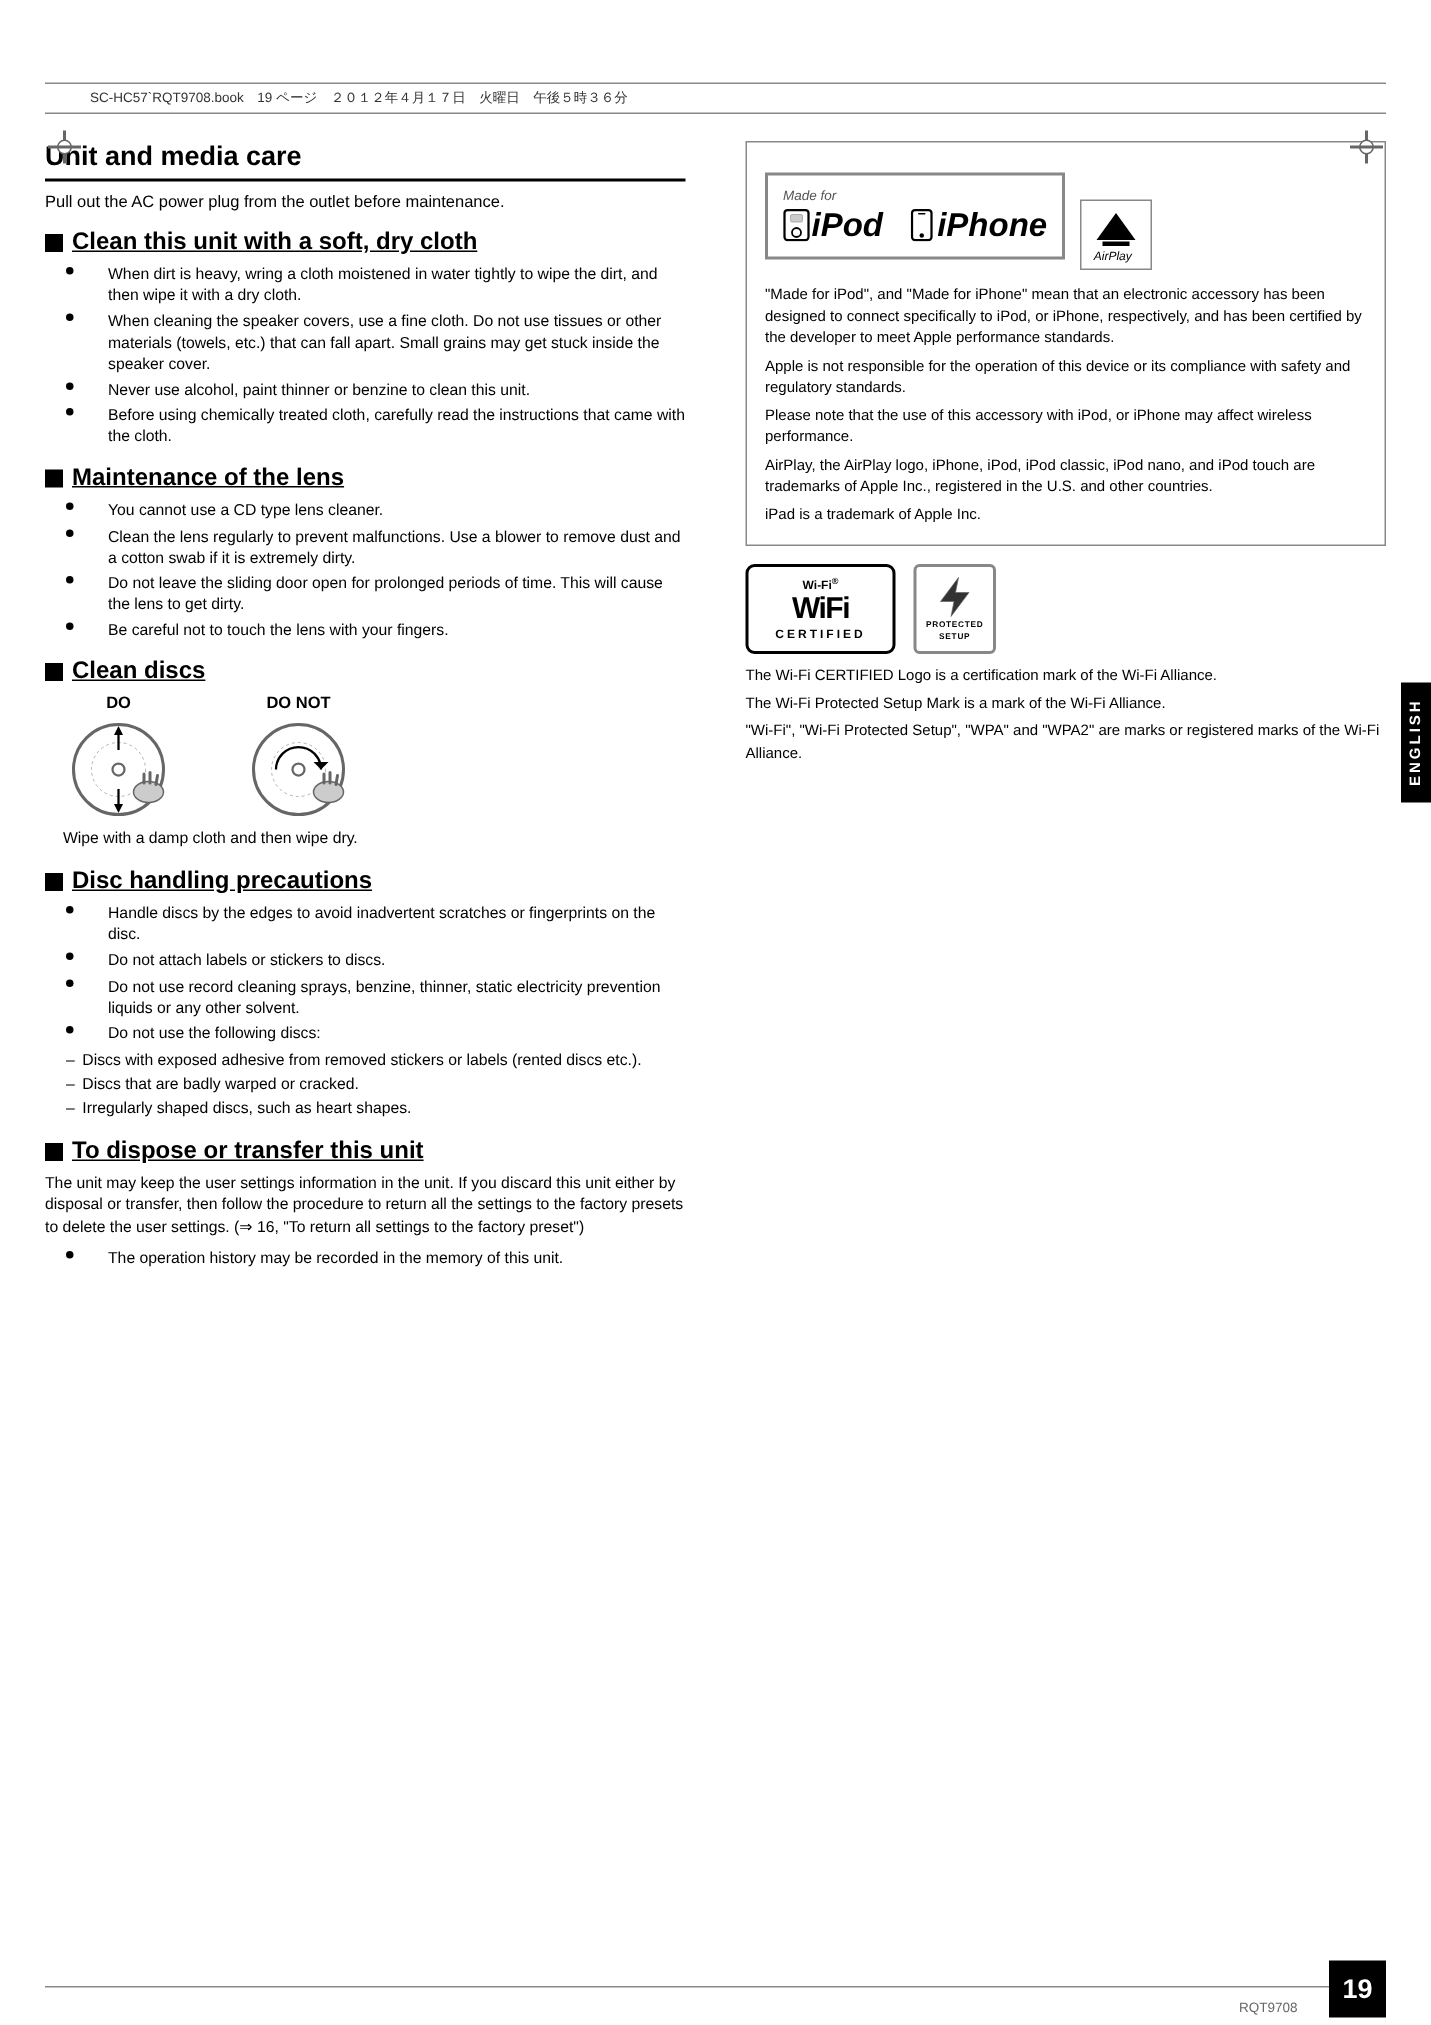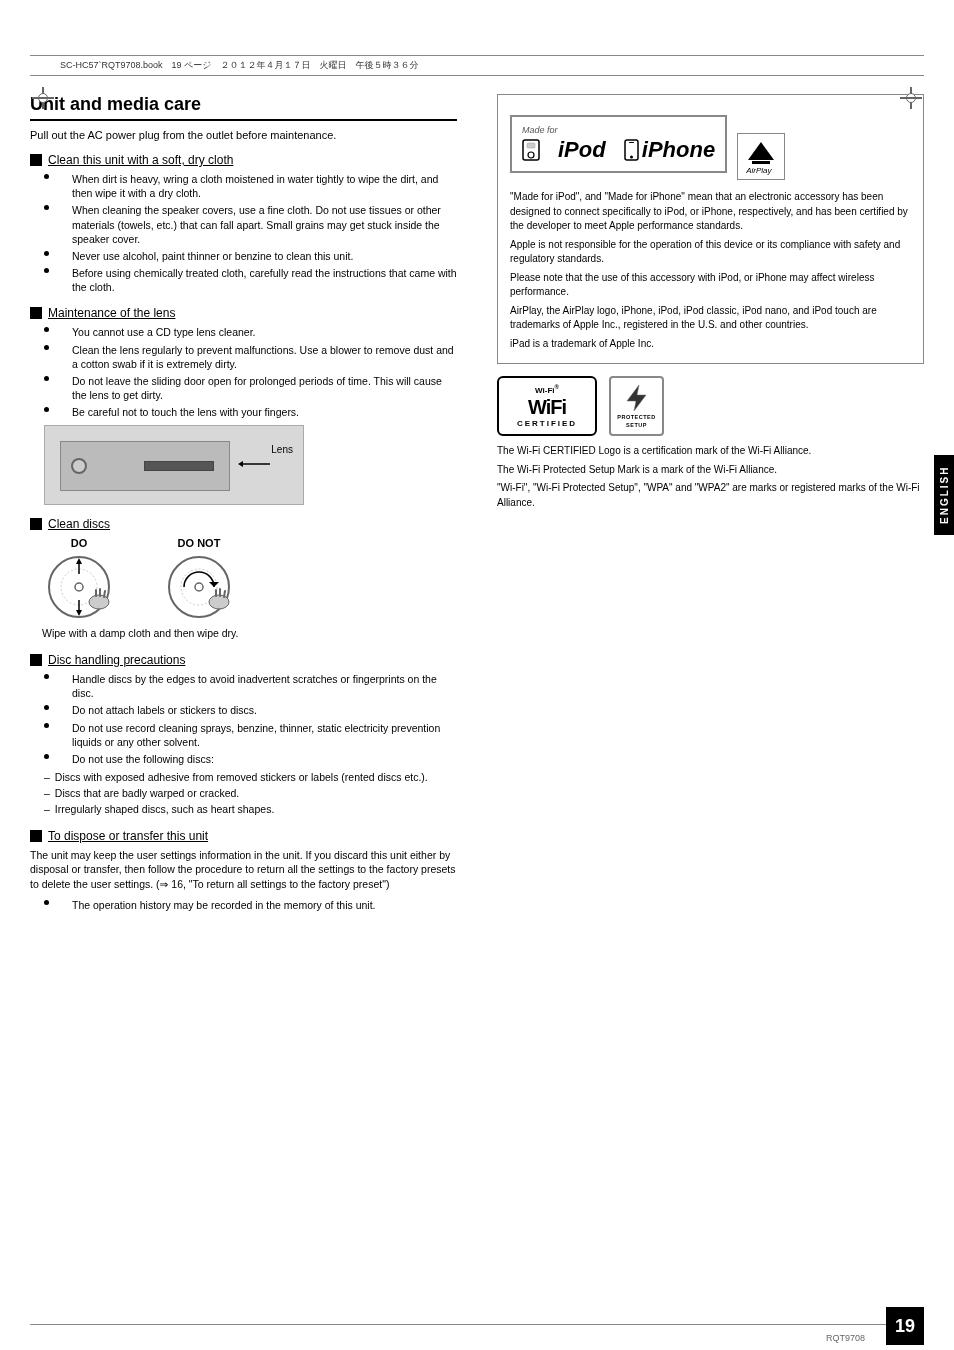--- a/index.html
+++ b/index.html
@@ -117,22 +117,22 @@
     }
 
     .black-square {
       width: 12px;
       height: 12px;
       background: #000;
       flex-shrink: 0;
     }
 
     .subsection-title {
-      font-size: 12px;
-      font-weight: normal;
+      font-size: 16px;
+      font-weight: bold;
       text-decoration: underline;
     }
 
     .bullet-list {
       margin-left: 14px;
       margin-bottom: 4px;
     }
 
     .bullet-item {
       display: flex;
@@ -436,38 +436,20 @@
         <div class="bullet-item">
           <div class="bullet-dot"></div>
           <span>Do not leave the sliding door open for prolonged periods of time. This will cause the lens to get dirty.</span>
         </div>
         <div class="bullet-item">
           <div class="bullet-dot"></div>
           <span>Be careful not to touch the lens with your fingers.</span>
         </div>
       </div>
 
-      <div style="position: relative; margin: 6px 0 8px 14px; width: 260px; height: 80px; border: 1px solid #aaa; background: #d8d8d8; overflow: hidden;">
-
-        <div style="position: absolute; left: 15px; top: 15px; width: 170px; height: 50px; background: #bbb; border: 1px solid #888;">
-
-          <div style="position: absolute; right: 15px; top: 50%; transform: translateY(-50%); width: 70px; height: 10px; background: #555; border: 1px solid #444;"></div>
-
-          <div style="position: absolute; left: 10px; top: 50%; transform: translateY(-50%); width: 16px; height: 16px; border: 2px solid #666; border-radius: 50%; background: #ccc;"></div>
-        </div>
-
-        <div style="position: absolute; right: 10px; top: 18px; display: flex; align-items: center; gap: 3px;">
-          <span style="font-size: 10px; color: #000;">Lens</span>
-        </div>
-
-        <svg style="position: absolute; right: 28px; top: 28px;" width="40" height="20">
-          <line x1="35" y1="10" x2="5" y2="10" stroke="#000" stroke-width="1.5"></line>
-          <polygon points="3,10 8,7 8,13" fill="#000"></polygon>
-        </svg>
-      </div>
 
       <div class="subsection-header">
         <div class="black-square"></div>
         <span class="subsection-title">Clean discs</span>
       </div>
 
       <div class="disc-section">
 
         <div class="disc-col">
           <span class="disc-label">DO</span>
@@ -560,21 +542,21 @@
 
     <div class="right-col">
 
       <div class="licenses-box">
         <div class="ipod-iphone-row">
 
           <div class="made-for-box">
             <span class="made-for-text">Made for</span>
             <div class="ipod-iphone-logos">
 
-              <div style="display: flex; align-items: center; gap: 18px;">
+              <div style="display: flex; align-items: center; gap: 1px;">
 
                 <svg width="18" height="22" viewBox="0 0 18 22">
                   <rect x="1" y="1" width="16" height="20" rx="2" ry="2" fill="none" stroke="#000" stroke-width="1.5"></rect>
                   <circle cx="9" cy="16" r="3" fill="none" stroke="#000" stroke-width="1.2"></circle>
                   <rect x="5" y="4" width="8" height="5" rx="1" fill="#ccc" stroke="#999" stroke-width="0.5"></rect>
                 </svg>
                 <span style="font-size: 22px; font-weight: bold;">iPod</span>
               </div>
 
               <span style="font-size: 22px; font-weight: bold;">&nbsp;</span>

